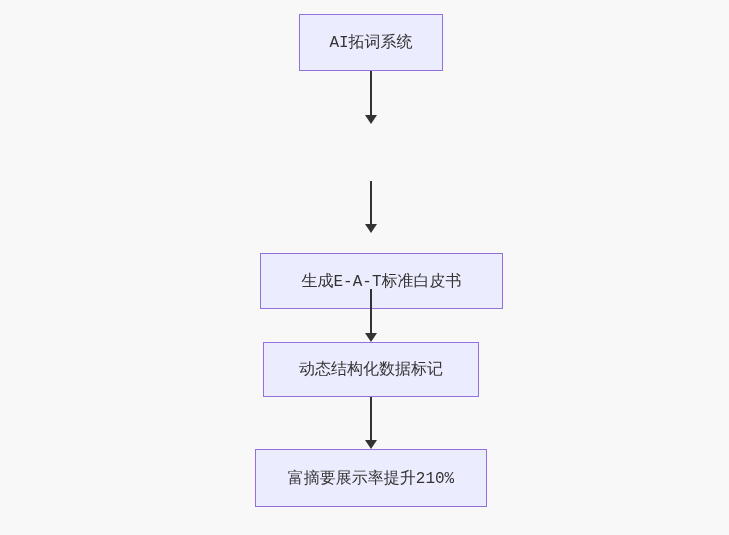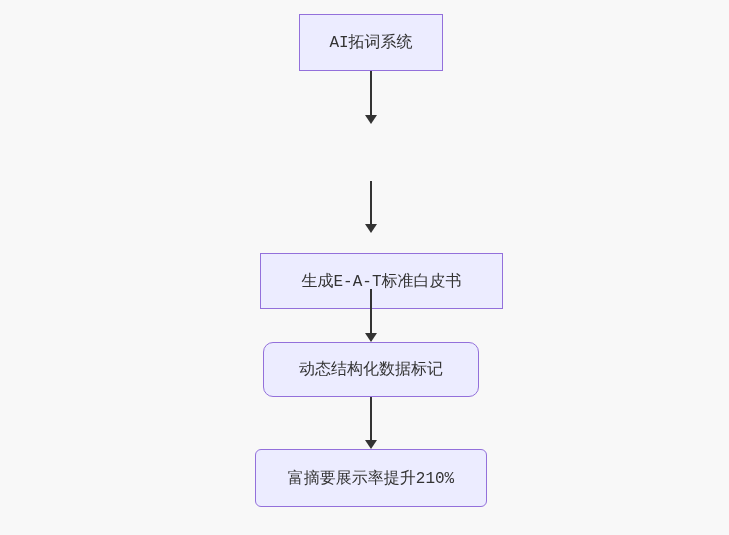--- a/index.html
+++ b/index.html
@@ -31,22 +31,22 @@
     display:flex;
     align-items:center;
     justify-content:center;
     text-align:center;
     white-space:nowrap;
     font-family:Liberation Mono, monospace;
   }
   .n1{left:299px;top:14px;width:144px;height:57px;}
   .n2{left:277px;top:124px;width:188px;height:57px;}
   .n3{left:260px;top:233px;width:243px;height:56px;margin-top:20px;}
-  .n4{left:263px;top:342px;width:216px;height:55px;border-radius:10px;}
-  .n5{left:255px;top:449px;width:232px;height:58px;border-radius:6px;}
+  .n4{left:263px;top:342px;width:216px;height:55px;}
+  .n5{left:255px;top:449px;width:232px;height:58px;}
 
   .flow-arrow{
     position:absolute;
     left:365px;
     width:12px;
     display:flex;
     flex-direction:column;
     align-items:center;
   }
   .a1{top:71px;height:53px;}

